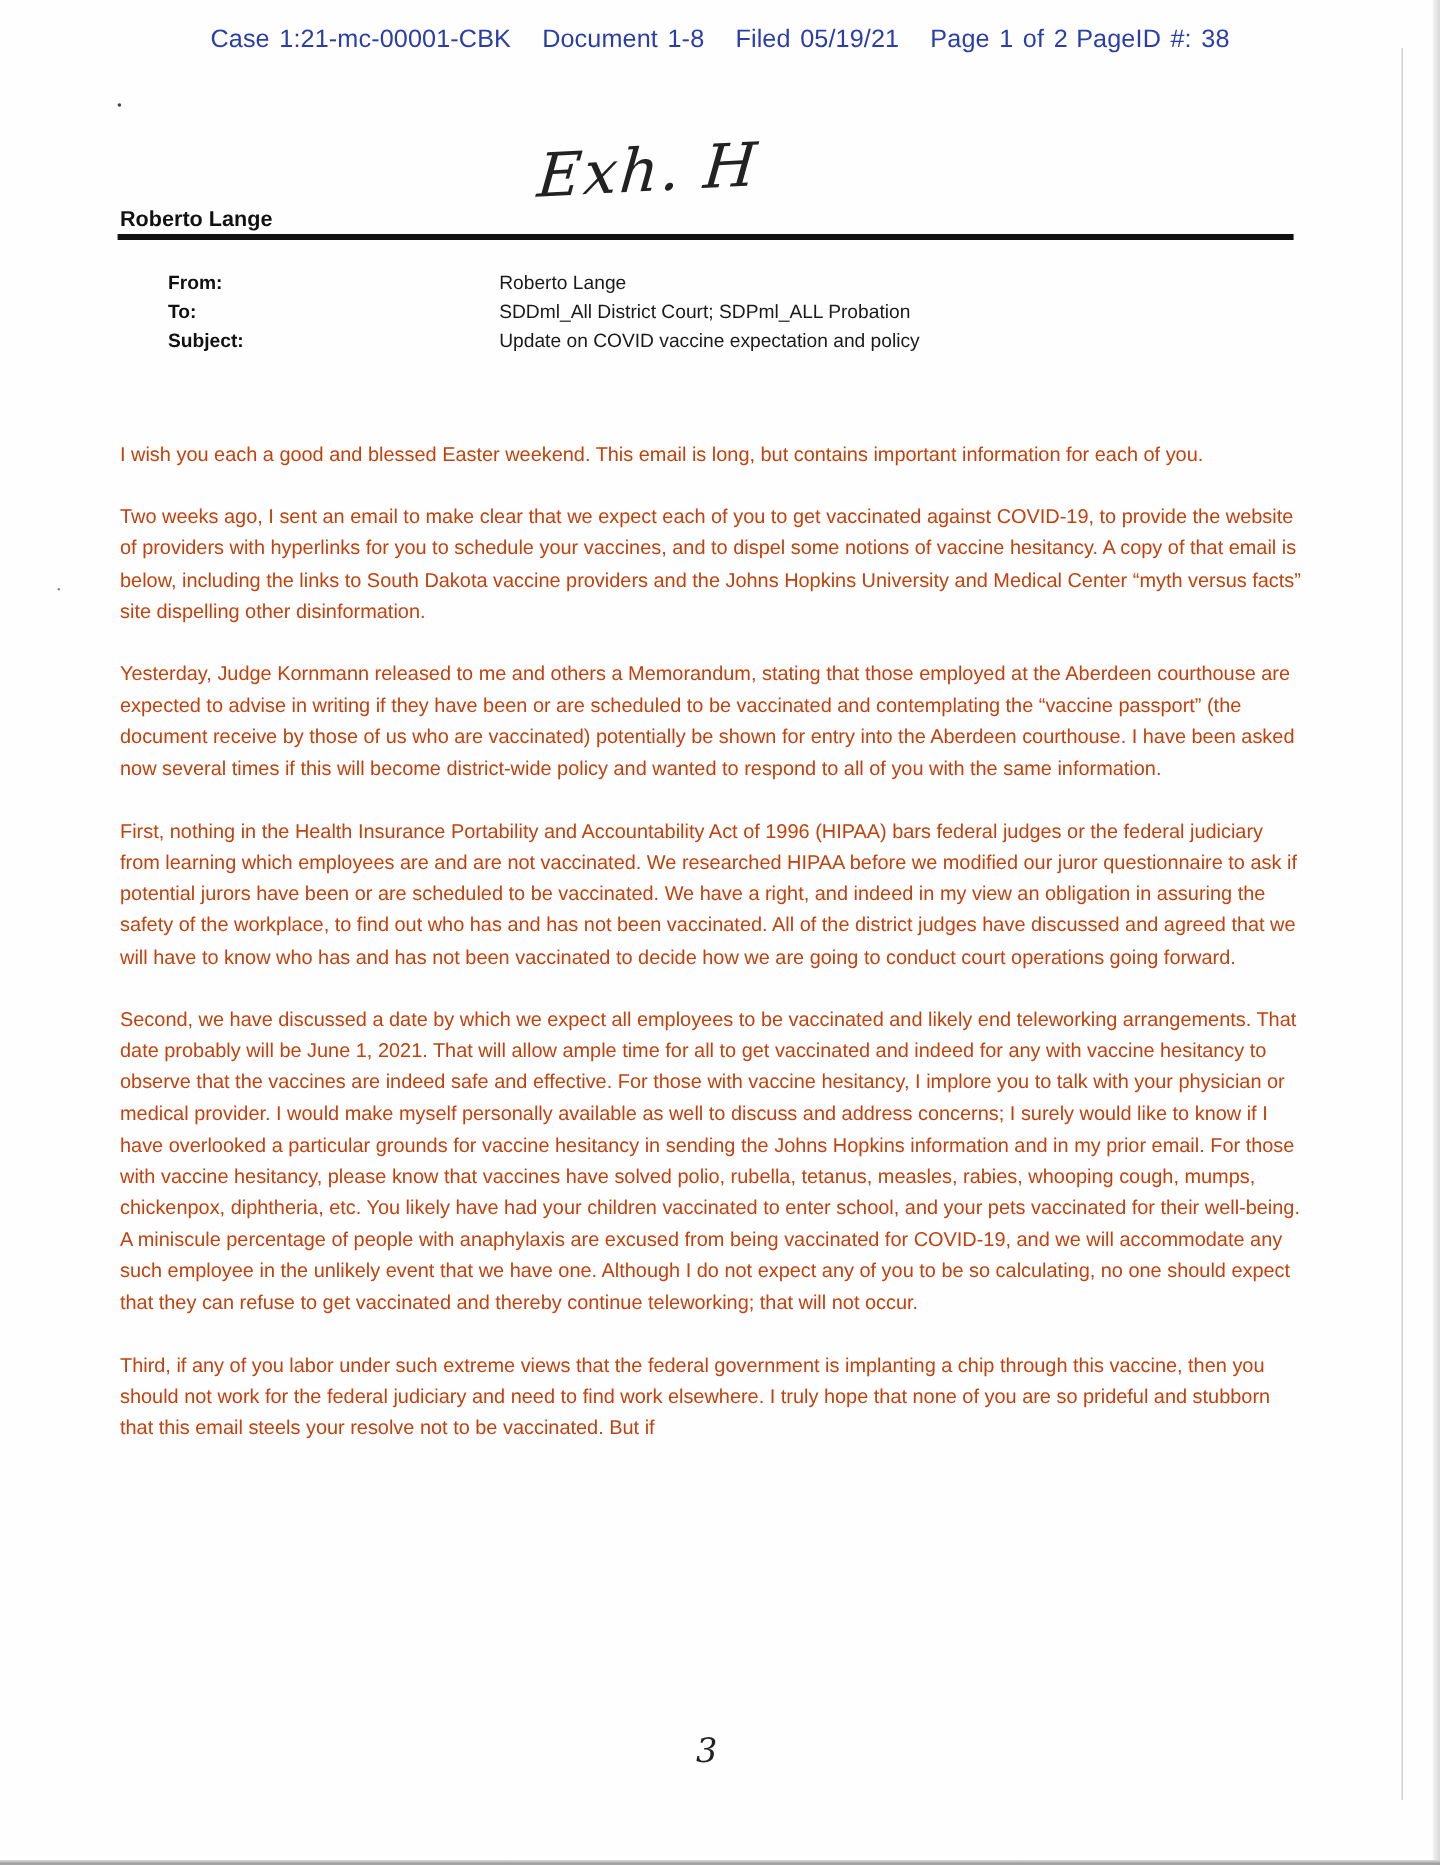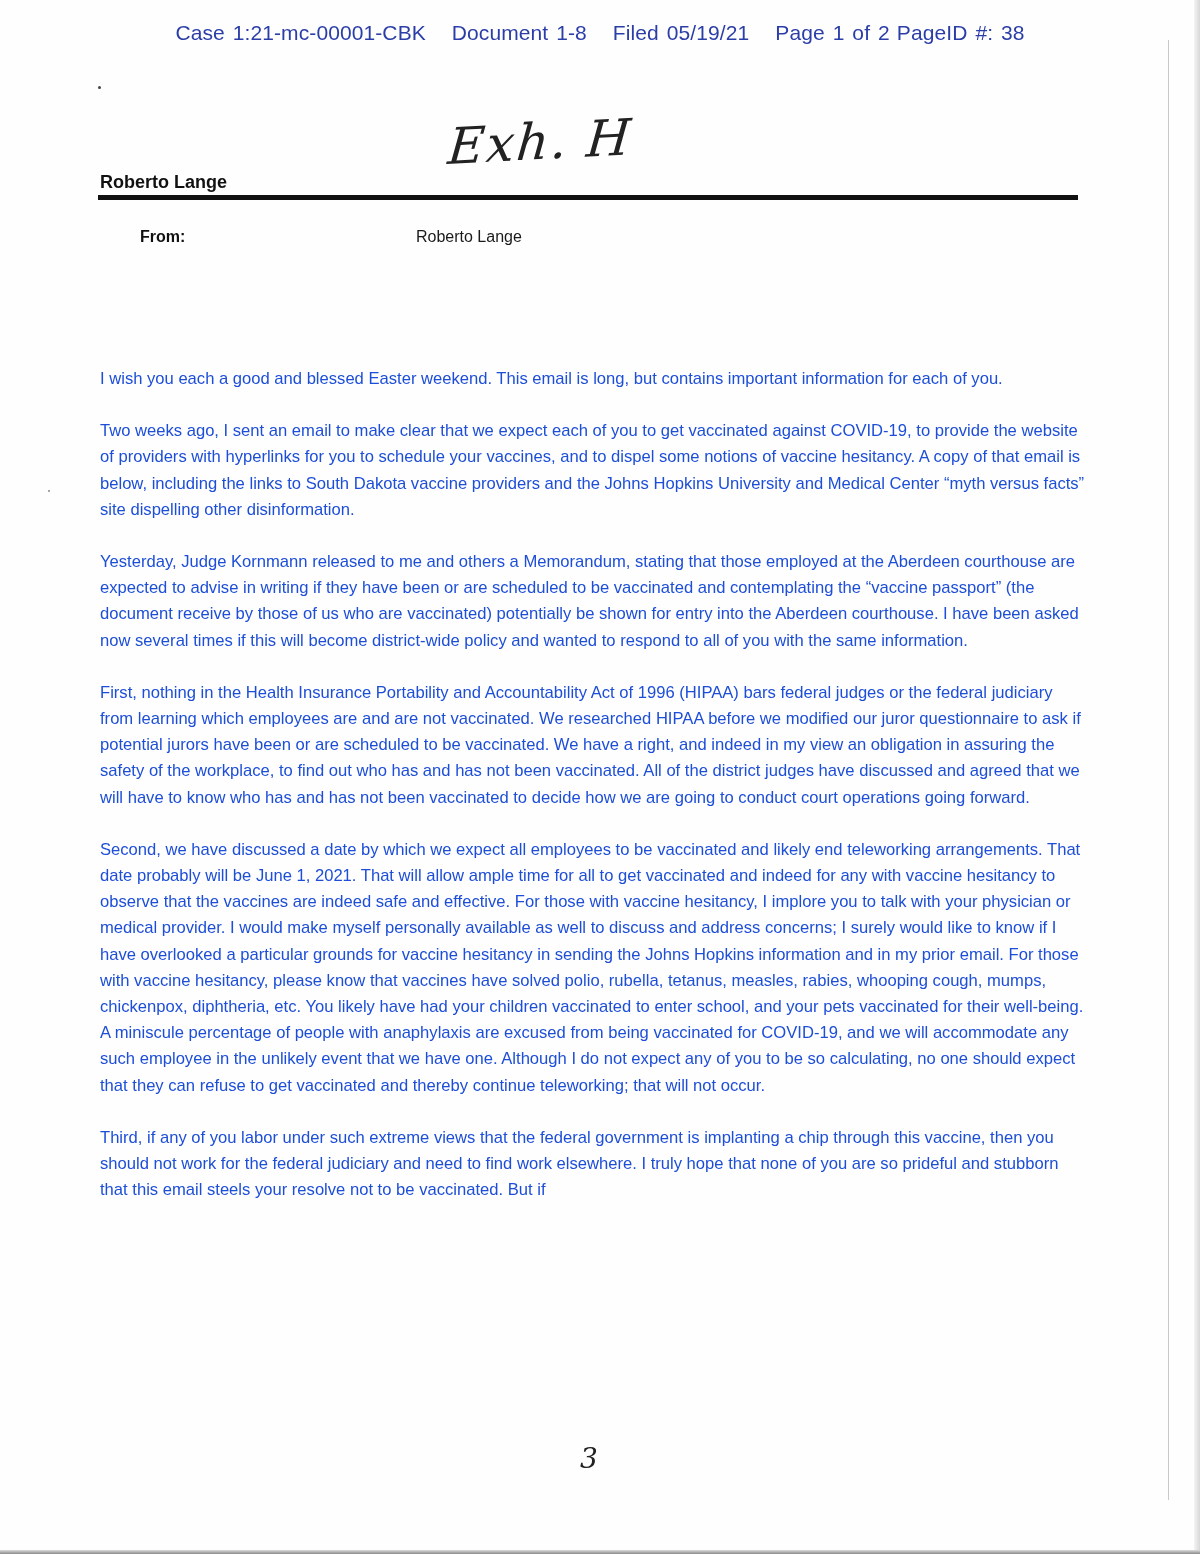--- a/index.html
+++ b/index.html
@@ -107,21 +107,21 @@
     }
     .meta-value { color: #1a1a1a; }
     .body-text {
       position: absolute;
       top: 366px;
       left: 100px;
       width: 985px;
       font-family: "Liberation Sans", sans-serif;
       font-size: 16.6px;
       line-height: 26.2px;
-      color: #1d4ed8;
+      color: #c2410c;
     }
     .body-text p {
       margin: 0 0 26px 0;
     }
     .page-number-handwritten {
       position: absolute;
       top: 1442px;
       left: 580px;
       font-family: "DejaVu Serif", serif;
       font-style: italic;
@@ -147,20 +147,28 @@
   <div class="handwritten-exhibit">Exh. H</div>
 
   <div class="sender-heading">Roberto Lange</div>
   <div class="heading-rule"></div>
 
   <div class="meta">
     <div class="meta-row">
       <div class="meta-label">From:</div>
       <div class="meta-value">Roberto Lange</div>
     </div>
+    <div class="meta-row">
+      <div class="meta-label">To:</div>
+      <div class="meta-value">SDDml_All District Court; SDPml_ALL Probation</div>
+    </div>
+    <div class="meta-row">
+      <div class="meta-label">Subject:</div>
+      <div class="meta-value">Update on COVID vaccine expectation and policy</div>
+    </div>
   </div>
 
   <div class="body-text">
     <p>I wish you each a good and blessed Easter weekend.  This email is long, but contains important information for each of you.</p>
     <p>Two weeks ago, I sent an email to make clear that we expect each of you to get vaccinated against COVID-19, to provide the website of providers with hyperlinks for you to schedule your vaccines, and to dispel some notions of vaccine hesitancy.  A copy of that email is below, including the links to South Dakota vaccine providers and the Johns Hopkins University and Medical Center “myth versus facts” site dispelling other disinformation.</p>
     <p>Yesterday, Judge Kornmann released to me and others a Memorandum, stating that those employed at the Aberdeen courthouse are expected to advise in writing if they have been or are scheduled to be vaccinated and contemplating the “vaccine passport” (the document receive by those of us who are vaccinated) potentially be shown for entry into the Aberdeen courthouse.  I have been asked now several times if this will become district-wide policy and wanted to respond to all of you with the same information.</p>
     <p>First, nothing in the Health Insurance Portability and Accountability Act of 1996 (HIPAA) bars federal judges or the federal judiciary from learning which employees are and are not vaccinated.  We researched HIPAA before we modified our juror questionnaire to ask if potential jurors have been or are scheduled to be vaccinated.  We have a right, and indeed in my view an obligation in assuring the safety of the workplace, to find out who has and has not been vaccinated.  All of the district judges have discussed and agreed that we will have to know who has and has not been vaccinated to decide how we are going to conduct court operations going forward.</p>
     <p>Second, we have discussed a date by which we expect all employees to be vaccinated and likely end teleworking arrangements.  That date probably will be June 1, 2021.  That will allow ample time for all to get vaccinated and indeed for any with vaccine hesitancy to observe that the vaccines are indeed safe and effective.  For those with vaccine hesitancy, I implore you to talk with your physician or medical provider.  I would make myself personally available as well to discuss and address concerns; I surely would like to know if I have overlooked a particular grounds for vaccine hesitancy in sending the Johns Hopkins information and in my prior email.  For those with vaccine hesitancy, please know that vaccines have solved polio, rubella, tetanus, measles, rabies, whooping cough, mumps, chickenpox, diphtheria, etc.  You likely have had your children vaccinated to enter school, and your pets vaccinated for their well-being.  A miniscule percentage of people with anaphylaxis are excused from being vaccinated for COVID-19, and we will accommodate any such employee in the unlikely event that we have one.  Although I do not expect any of you to be so calculating, no one should expect that they can refuse to get vaccinated and thereby continue teleworking; that will not occur.</p>
     <p>Third, if any of you labor under such extreme views that the federal government is implanting a chip through this vaccine, then you should not work for the federal judiciary and need to find work elsewhere.  I truly hope that none of you are so prideful and stubborn that this email steels your resolve not to be vaccinated.  But if</p>
   </div>

